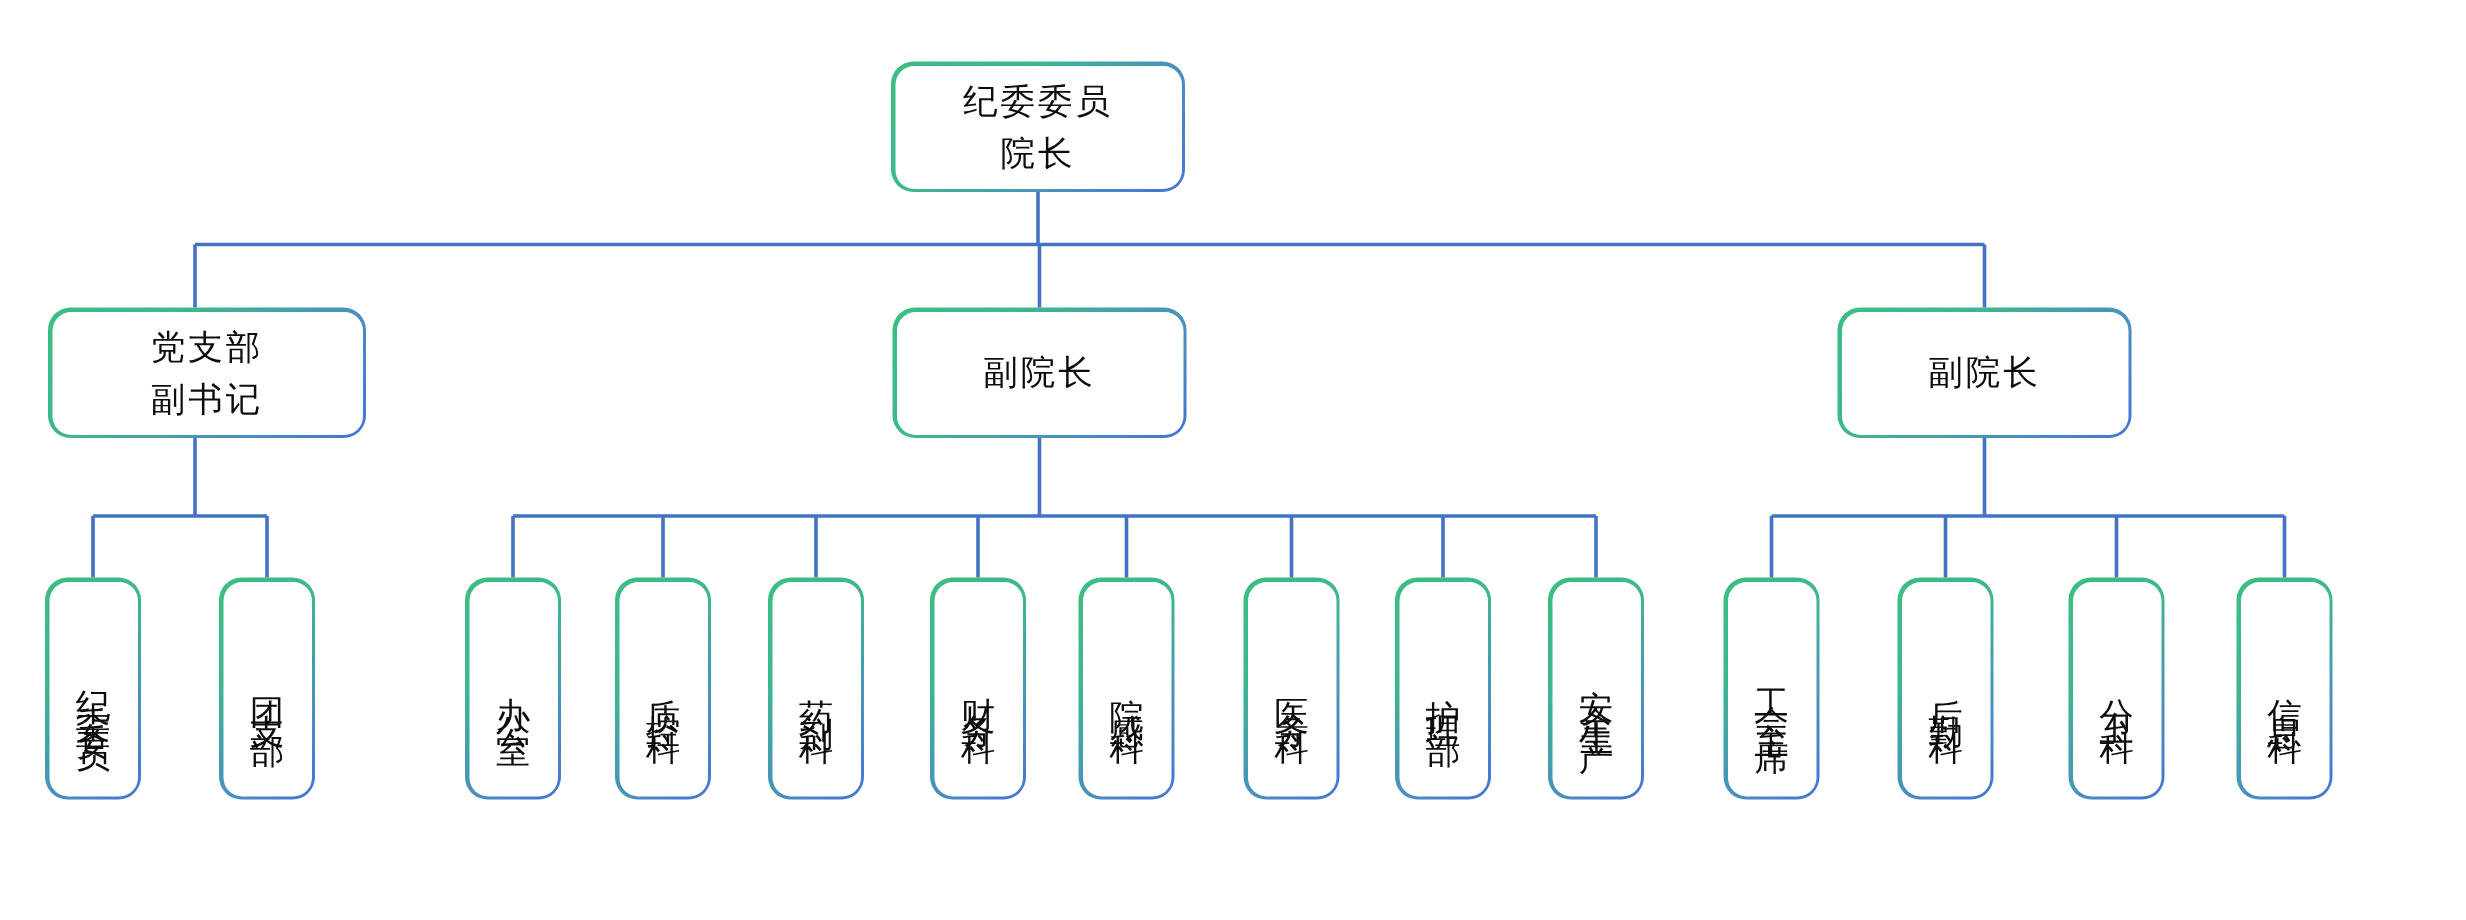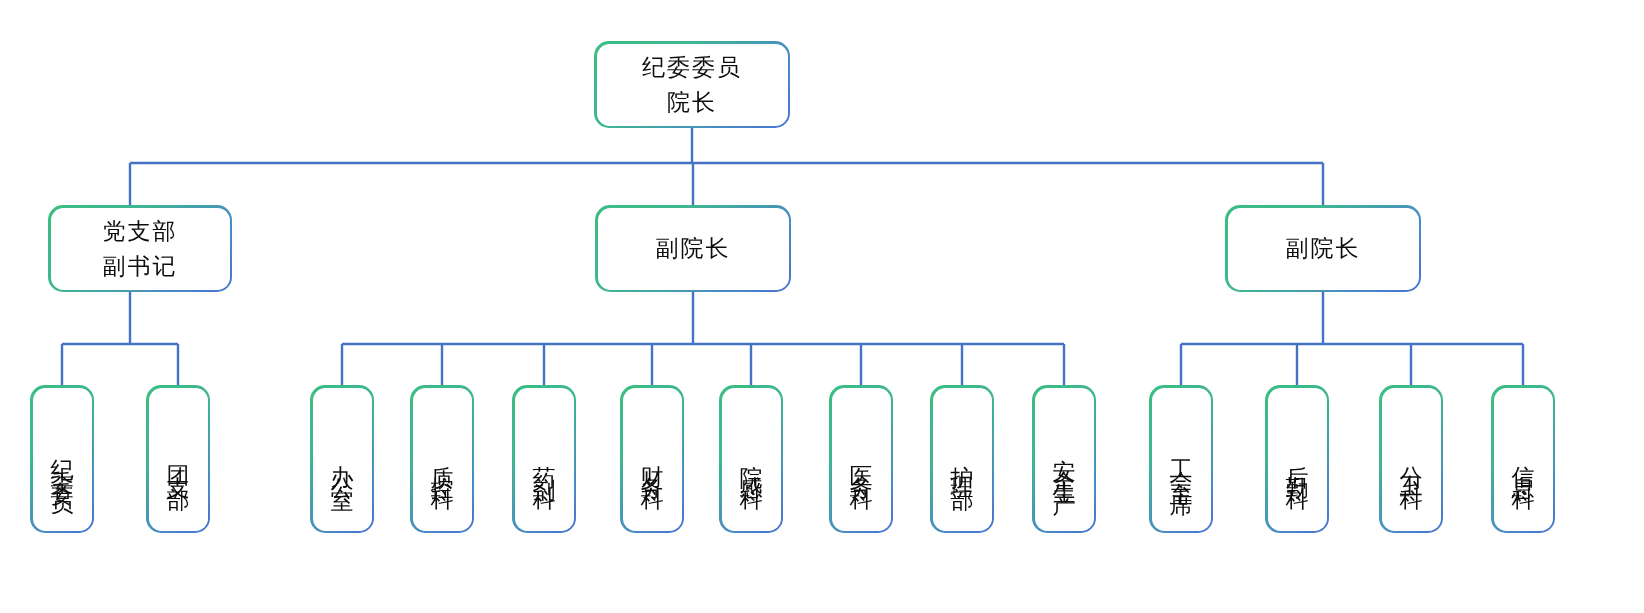--- a/index.html
+++ b/index.html
@@ -60,21 +60,21 @@
   <svg id="connectors" xmlns="http://www.w3.org/2000/svg" viewBox="0 0 1644 613">
       <path d="M 692 128 V 163 M 130 163 H 1323 M 130 163 V 205 M 693 163 V 205 M 1323 163 V 205 M 130 292 V 344 M 62 344 H 178 M 62 344 V 385 M 178 344 V 385 M 693 292 V 344 M 342 344 H 1064 M 342 344 V 385 M 442 344 V 385 M 544 344 V 385 M 652 344 V 385 M 751 344 V 385 M 861 344 V 385 M 962 344 V 385 M 1064 344 V 385 M 1323 292 V 344 M 1181 344 H 1523 M 1181 344 V 385 M 1297 344 V 385 M 1411 344 V 385 M 1523 344 V 385 " fill="none" stroke="#4472c4" stroke-width="2.4"></path>
     </svg>
   <div id="nodes">
       <div class="node" style="left: 594px; top: 41px; width: 196px; height: 87px;">
         <div class="node-inner">
           <div class="node-label">纪委委员
 院长</div>
         </div>
       </div>
-      <div class="node" style="left: 48px; top: 205px; width: 184px; height: 87px;">
+      <div class="node" style="left: 32px; top: 205px; width: 212px; height: 87px;">
         <div class="node-inner">
           <div class="node-label">党支部
 副书记</div>
         </div>
       </div>
       <div class="node" style="left: 30px; top: 385px; width: 64px; height: 148px;">
         <div class="node-inner">
           <div class="node-label vtext">纪委委员</div>
         </div>
       </div>

